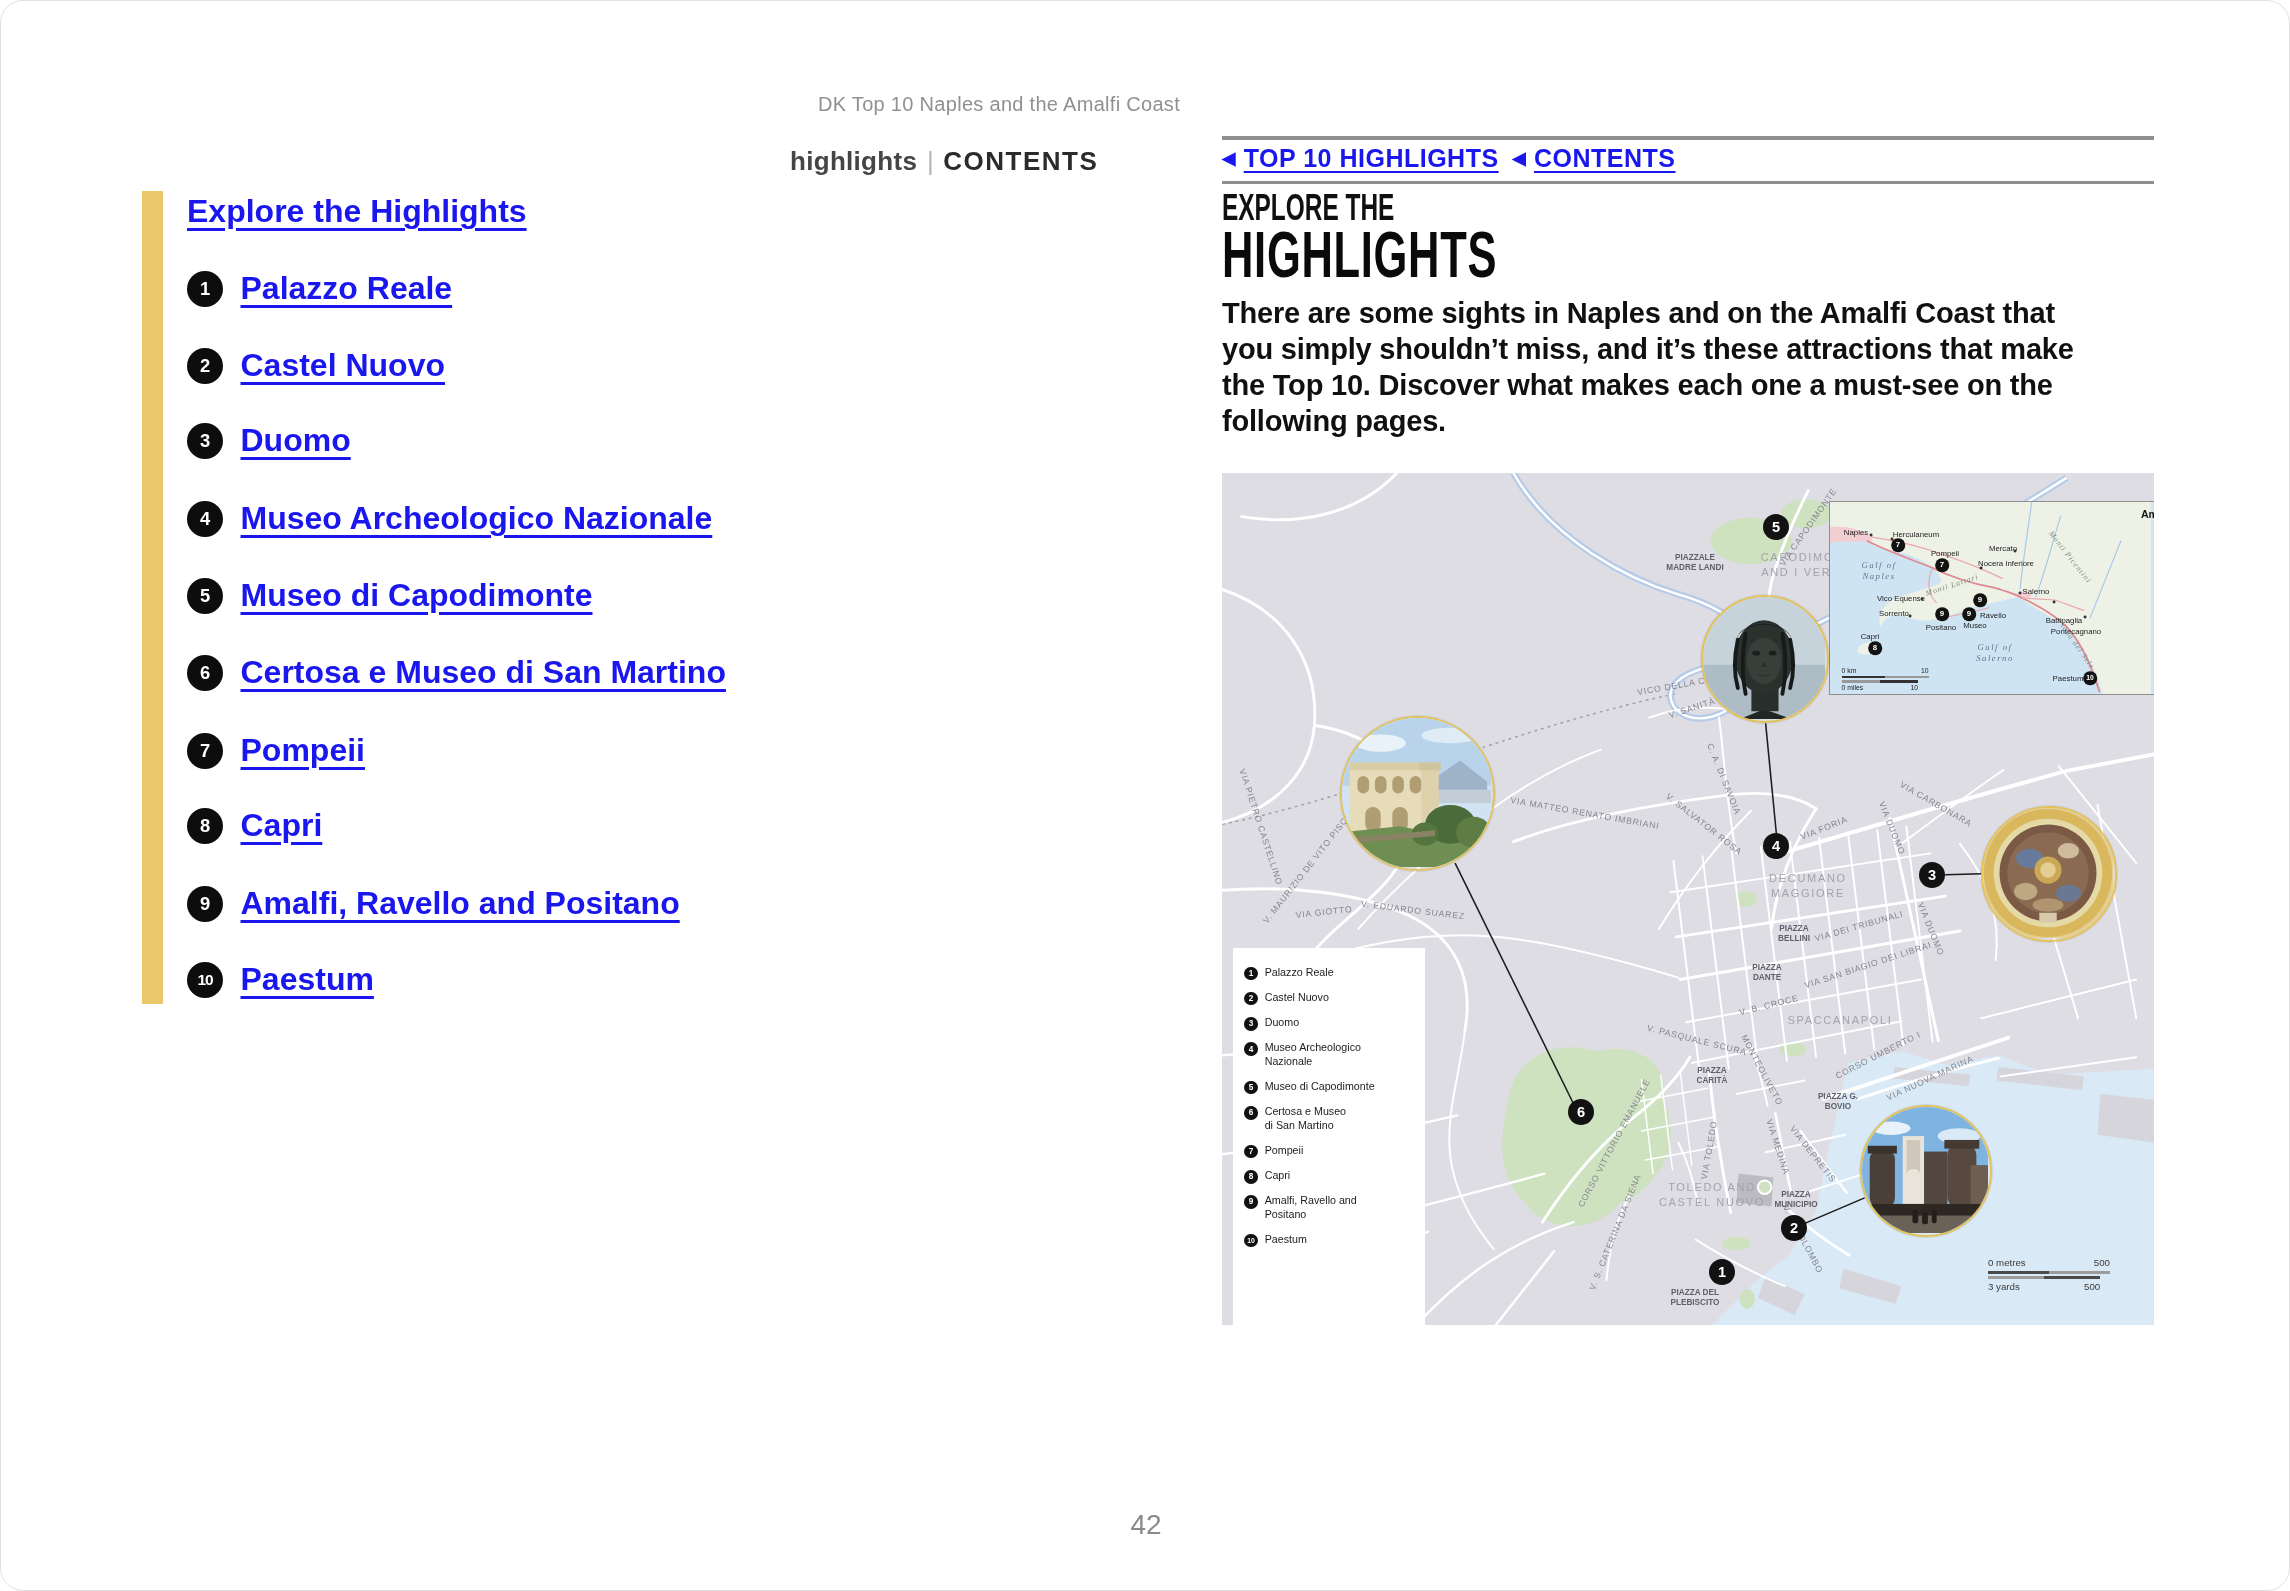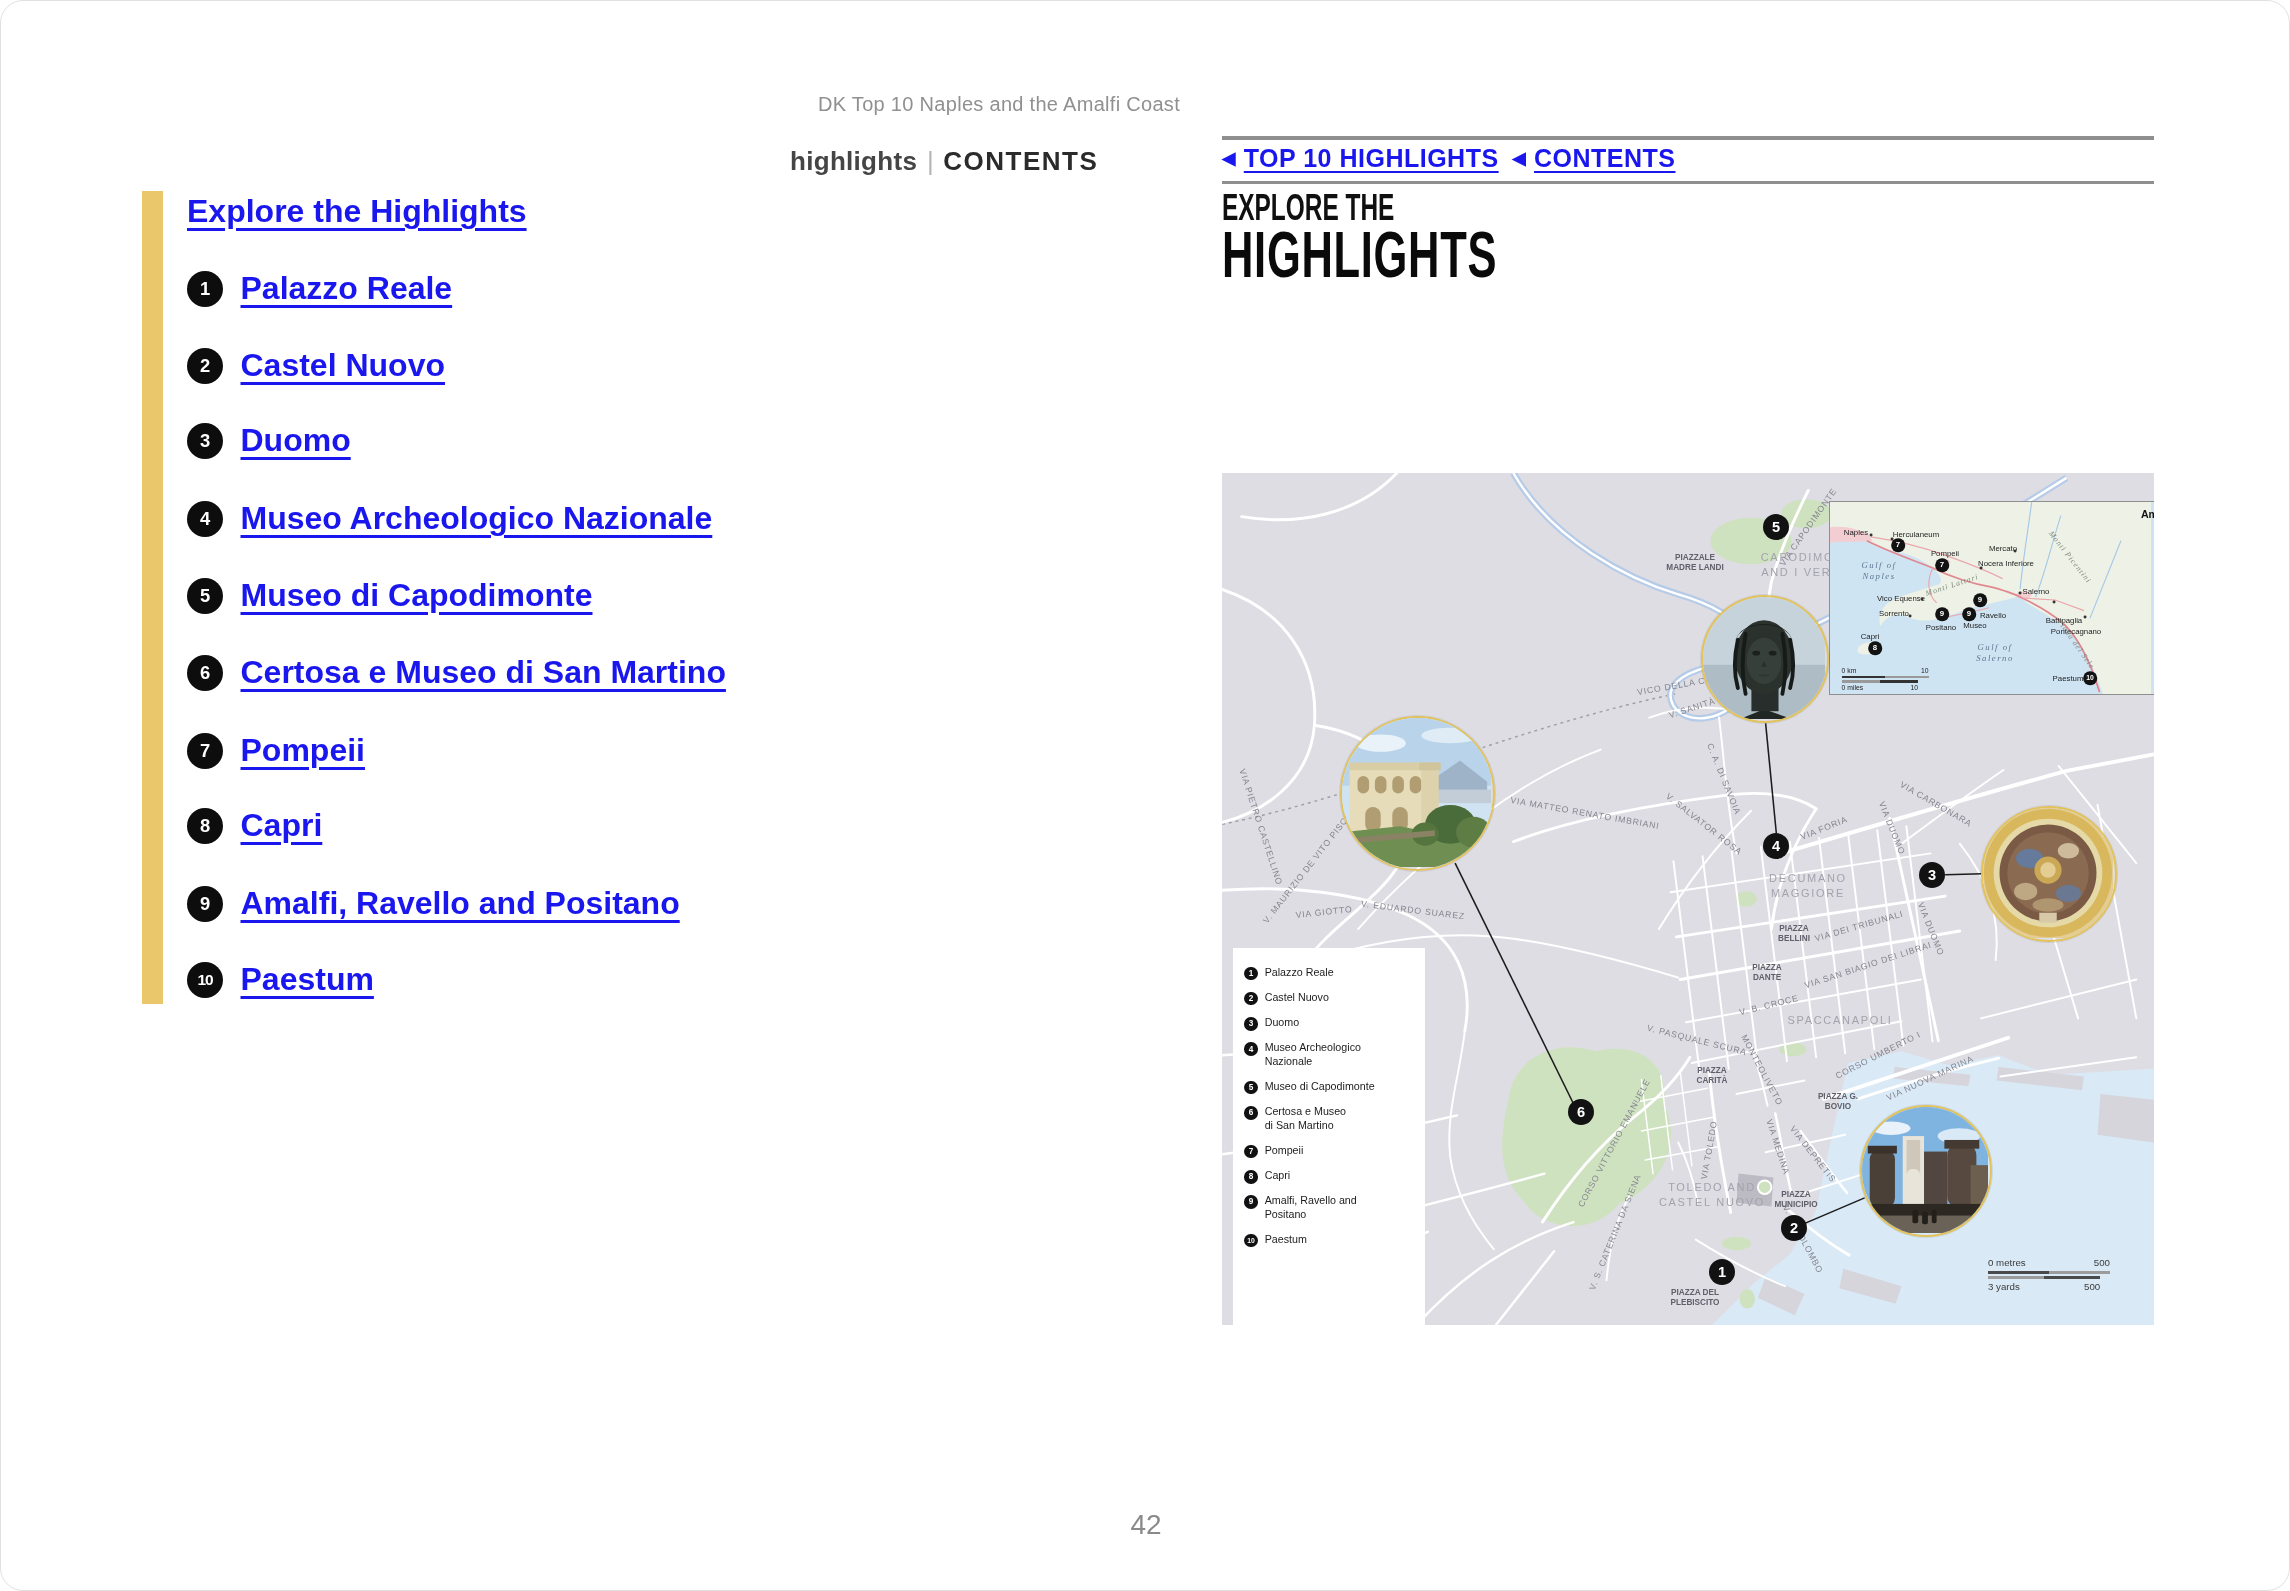--- a/index.html
+++ b/index.html
@@ -169,20 +169,21 @@
         <a>Amalfi, Ravello and Positano</a>
       </div>
     <div class="toc-row" style="top:768px">
         <span class="numball wide">10</span>
         <a>Paestum</a>
       </div>
   </aside>
 
   <div class="kicker"><span>EXPLORE THE</span></div>
   <div class="bigtitle"><span>HIGHLIGHTS</span></div>
+  <p class="intro">There are some sights in Naples and on the Amalfi Coast that you simply shouldn’t miss, and it’s these attractions that make the Top 10. Discover what makes each one a must-see on the following pages.</p>
 
   <div class="map">
     <svg class="base" width="932" height="852" viewBox="0 0 960 878">
 
       <path d="M645,608 L700,596 L748,610 L800,600 L852,620 L960,614 L960,878 L505,878 L548,835 L585,805 L612,760 L625,698 Z" fill="#d9e9f6"></path>
 
       <path d="M693,612 L771,620 L769,632 L691,624 Z" fill="#d6d5dc"></path>
       <path d="M800,612 L888,622 L886,636 L798,626 Z" fill="#d6d5dc"></path>
       <path d="M905,640 L960,646 L960,690 L902,682 Z" fill="#d6d5dc"></path>
       <path d="M560,828 L600,846 L590,868 L552,850 Z" fill="#d6d5dc"></path>

